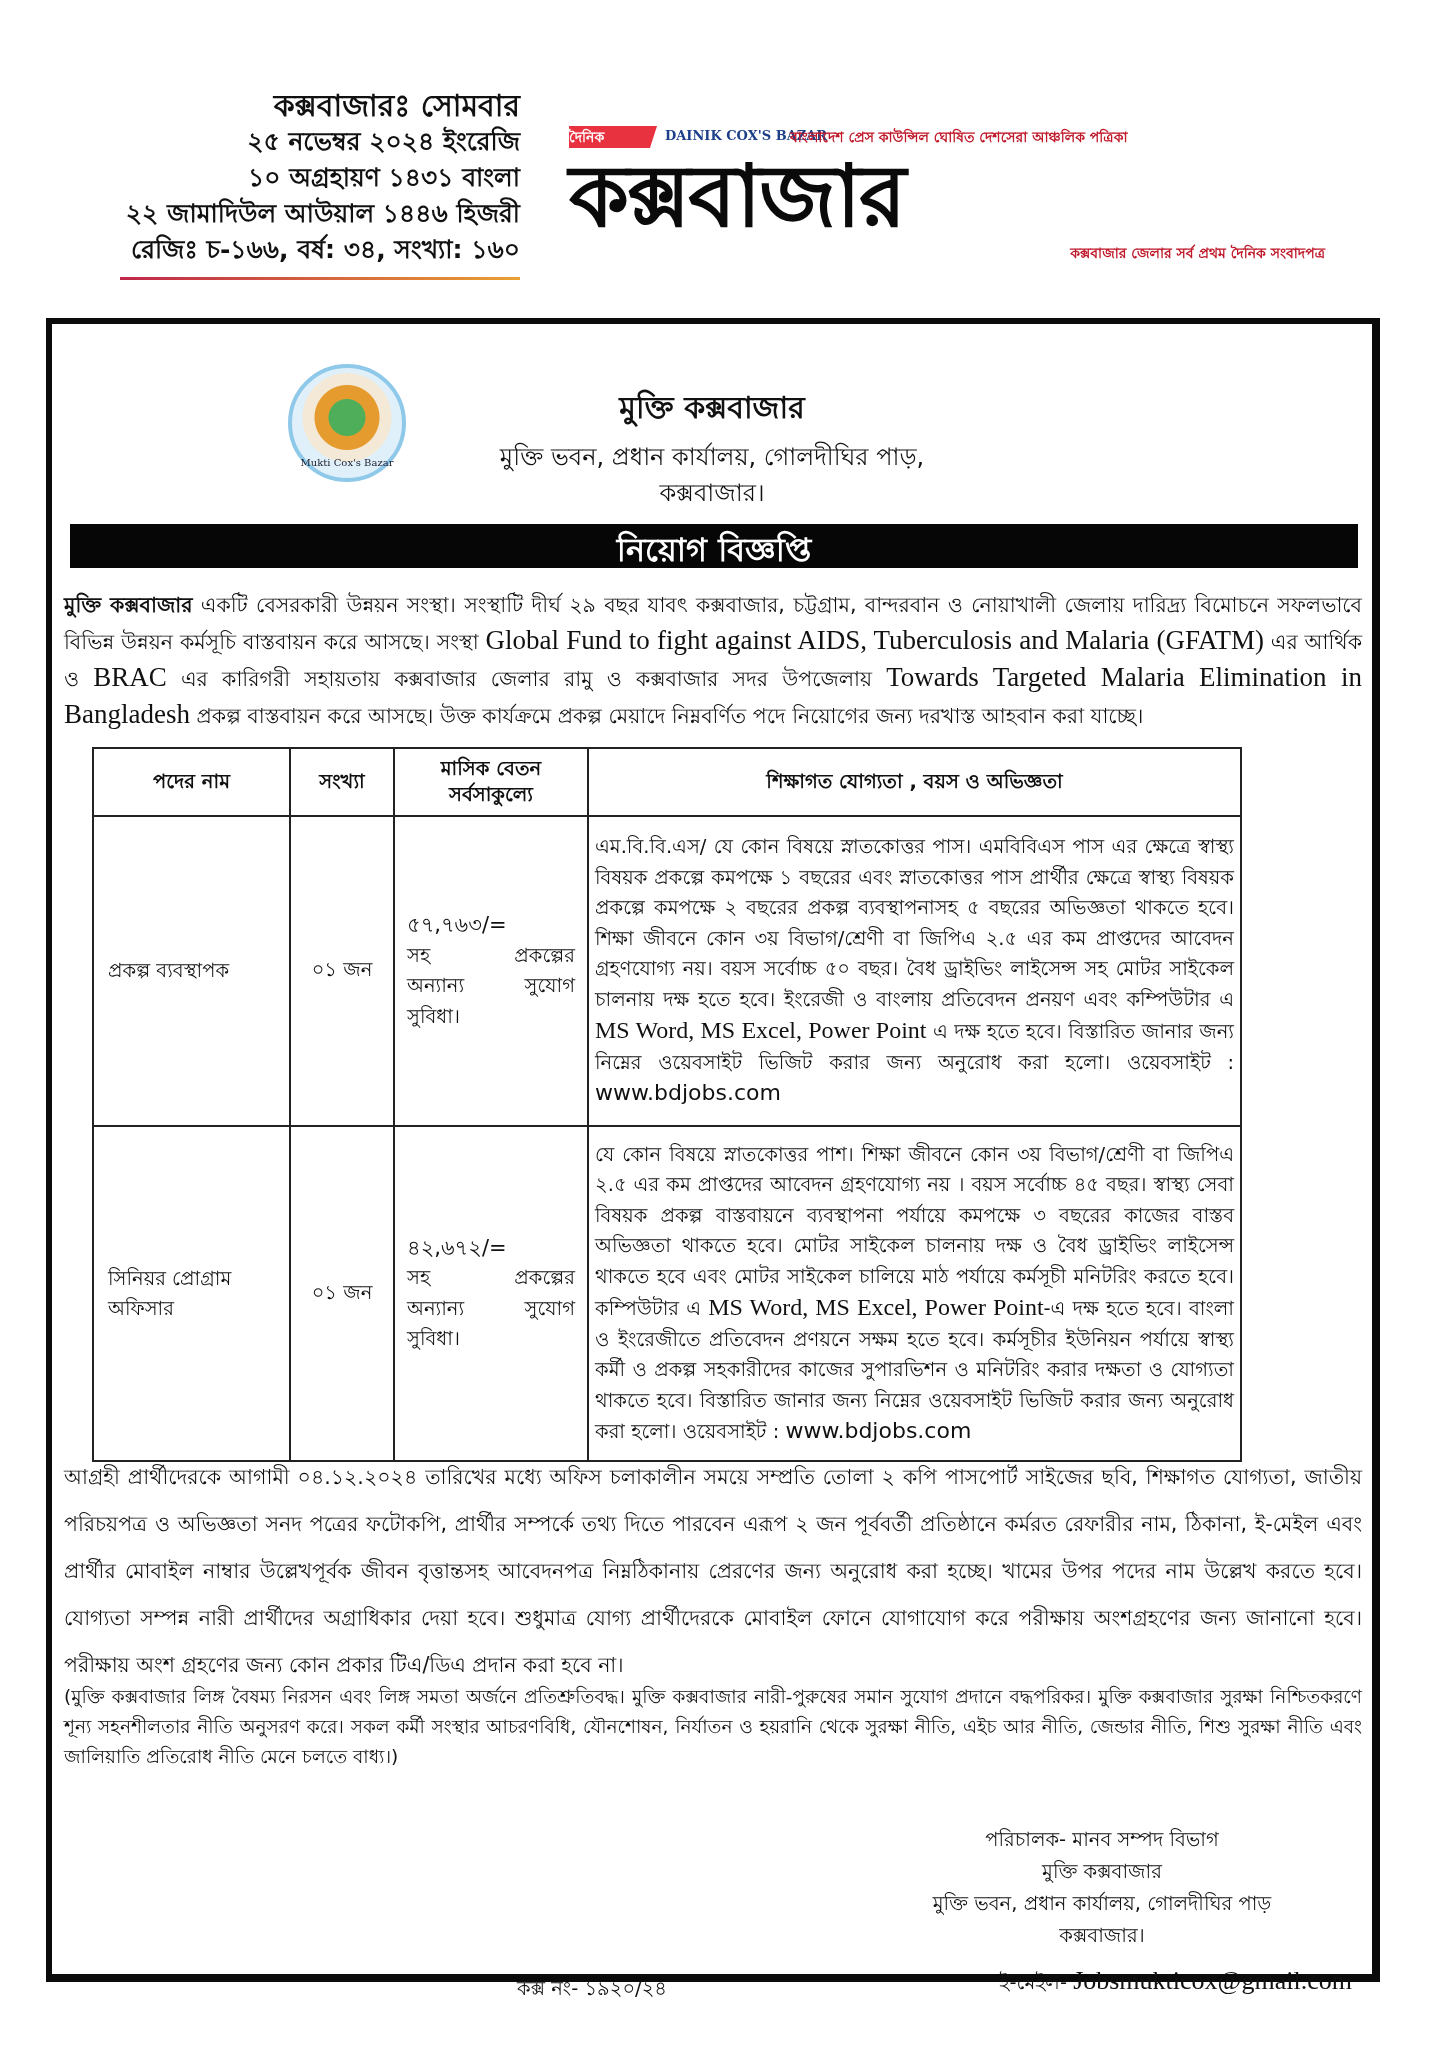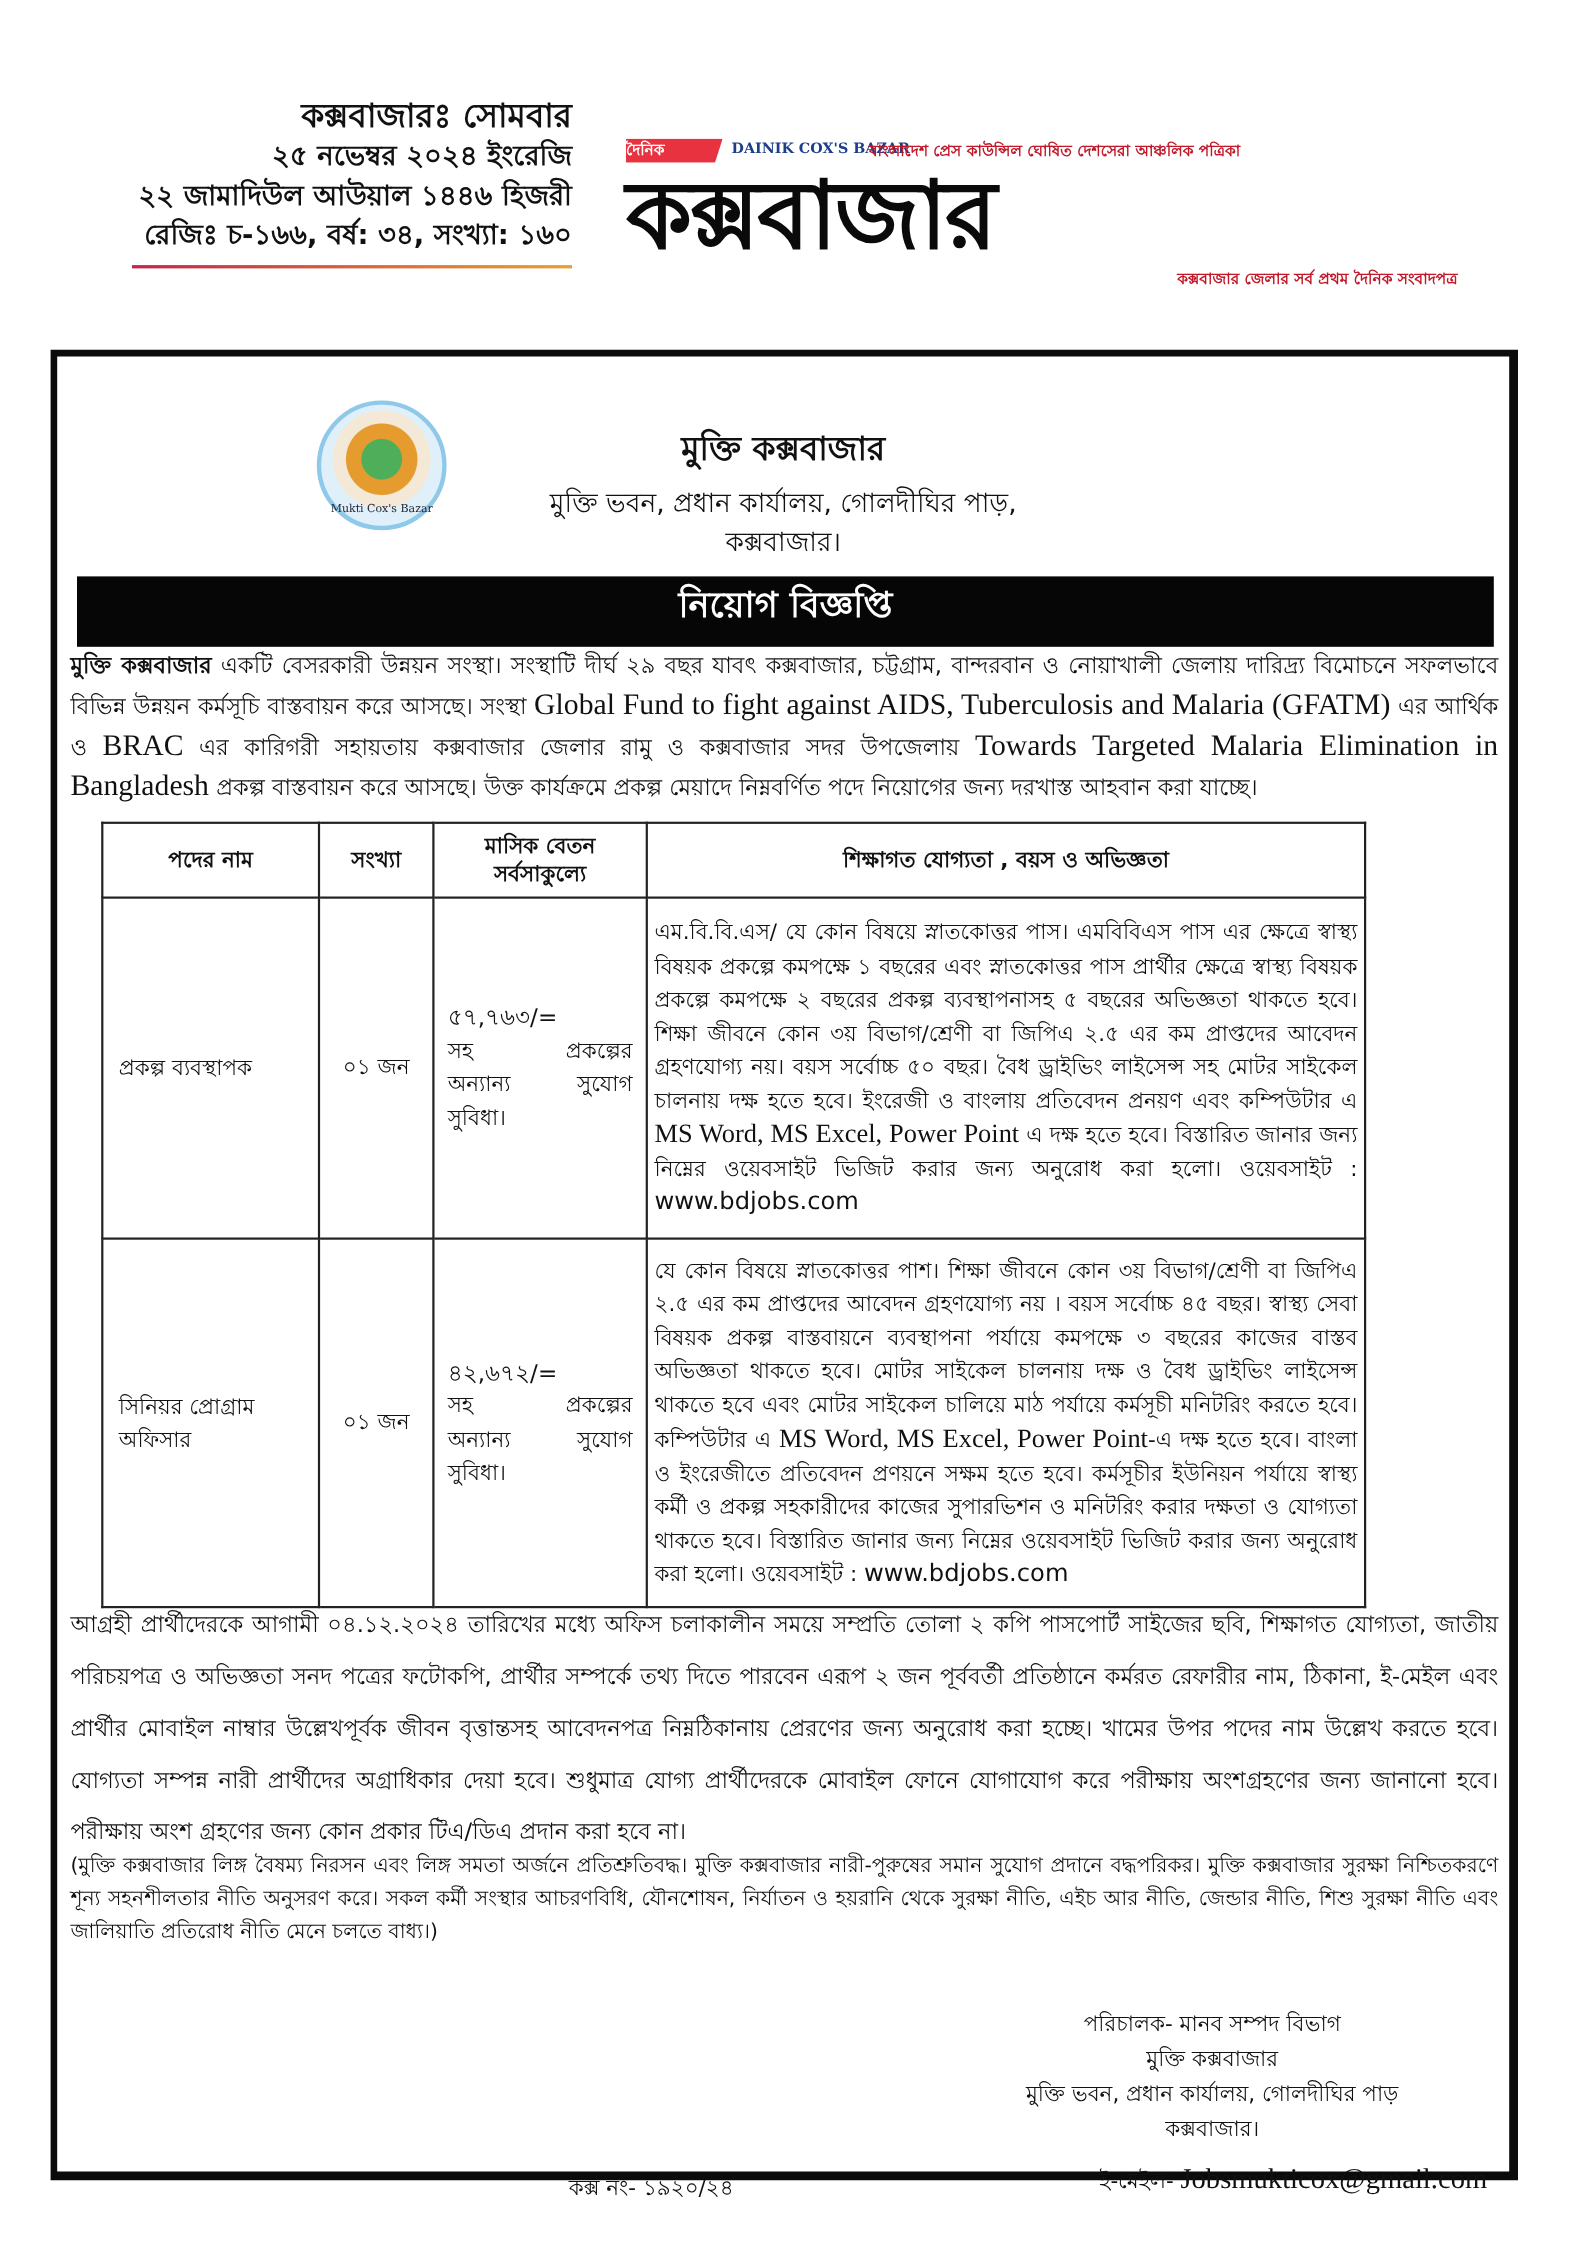--- a/index.html
+++ b/index.html
@@ -29,21 +29,21 @@
 
   .org { position:absolute; left:0; right:0; top:60px; text-align:center; }
   .org .name { font-size:30px; font-weight:bold; margin-bottom:4px; }
   .org .addr { font-size:24px; line-height:36px; }
   .logo-circle { position:absolute; left:236px; top:40px; width:118px; height:118px; border-radius:50%;
                  border:4px solid #8fc9ea; background:radial-gradient(circle at 50% 45%,#4fae5a 0 18px,#e59b2d 19px 32px,#f4e9d7 33px 44px,#dff0fa 45px);
                  box-sizing:border-box; }
   .logo-circle span { position:absolute; bottom:10px; left:0; right:0; text-align:center;
                       font-family:"DejaVu Serif", serif; font-size:10px; color:#223; }
 
-  .title-bar { position:absolute; left:18px; right:14px; top:200px; height:64px; background:#060606;
+  .title-bar { position:absolute; left:18px; right:14px; top:200px; height:44px; background:#060606;
                color:#fff; text-align:center; font-size:32px; font-weight:bold; line-height:52px; }
 
   .intro { position:absolute; left:12px; right:10px; top:264px; font-size:20.5px; line-height:35px; text-align:justify; }
   .intro b { font-weight:bold; }
   .intro .en { font-family:"Liberation Serif", serif; font-size:27px; }
 
   table.jobs { position:absolute; left:40px; top:423px; width:1150px; border-collapse:collapse; font-size:19.5px; }
   table.jobs th, table.jobs td { border:2px solid #222; vertical-align:middle; }
   table.jobs th { height:64px; font-weight:bold; text-align:center; line-height:26px; }
   table.jobs td.pos { width:180px; padding-left:14px; line-height:30px; }
@@ -62,20 +62,21 @@
   .ref { position:absolute; left:465px; top:1650px; font-size:19.5px; }
   .email { position:absolute; right:20px; top:1642px; font-size:19.5px; }
   .email .en { font-family:"Liberation Serif", serif; font-size:26px; }
 </style>
 </head>
 <body>
 
 <div class="dateblock">
   <div class="city">কক্সবাজারঃ সোমবার</div>
   <div class="line">২৫ নভেম্বর ২০২৪ ইংরেজি</div>
+  <div class="line">১০ অগ্রহায়ণ ১৪৩১ বাংলা</div>
   <div class="line">২২ জামাদিউল আউয়াল ১৪৪৬ হিজরী</div>
   <div class="line">রেজিঃ চ-১৬৬, বর্ষ: ৩৪, সংখ্যা: ১৬০</div>
   <div class="rule"></div>
 </div>
 
 <div class="mast">
   <div class="dainik">দৈনিক</div>
   <div class="eng">DAINIK COX'S BAZAR</div>
   <div class="tagline-top">বাংলাদেশ প্রেস কাউন্সিল ঘোষিত দেশসেরা আঞ্চলিক পত্রিকা</div>
   <div class="logo">কক্সবাজার</div>

